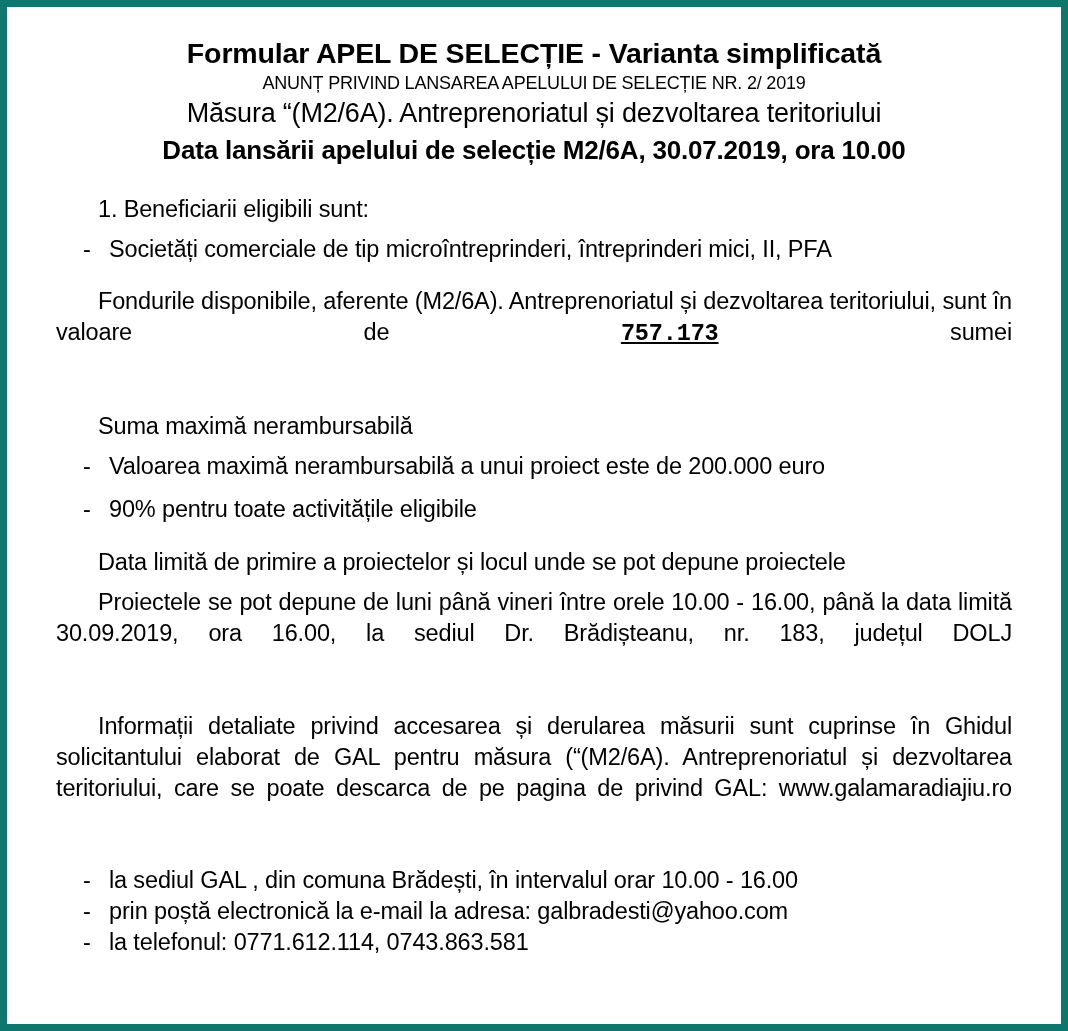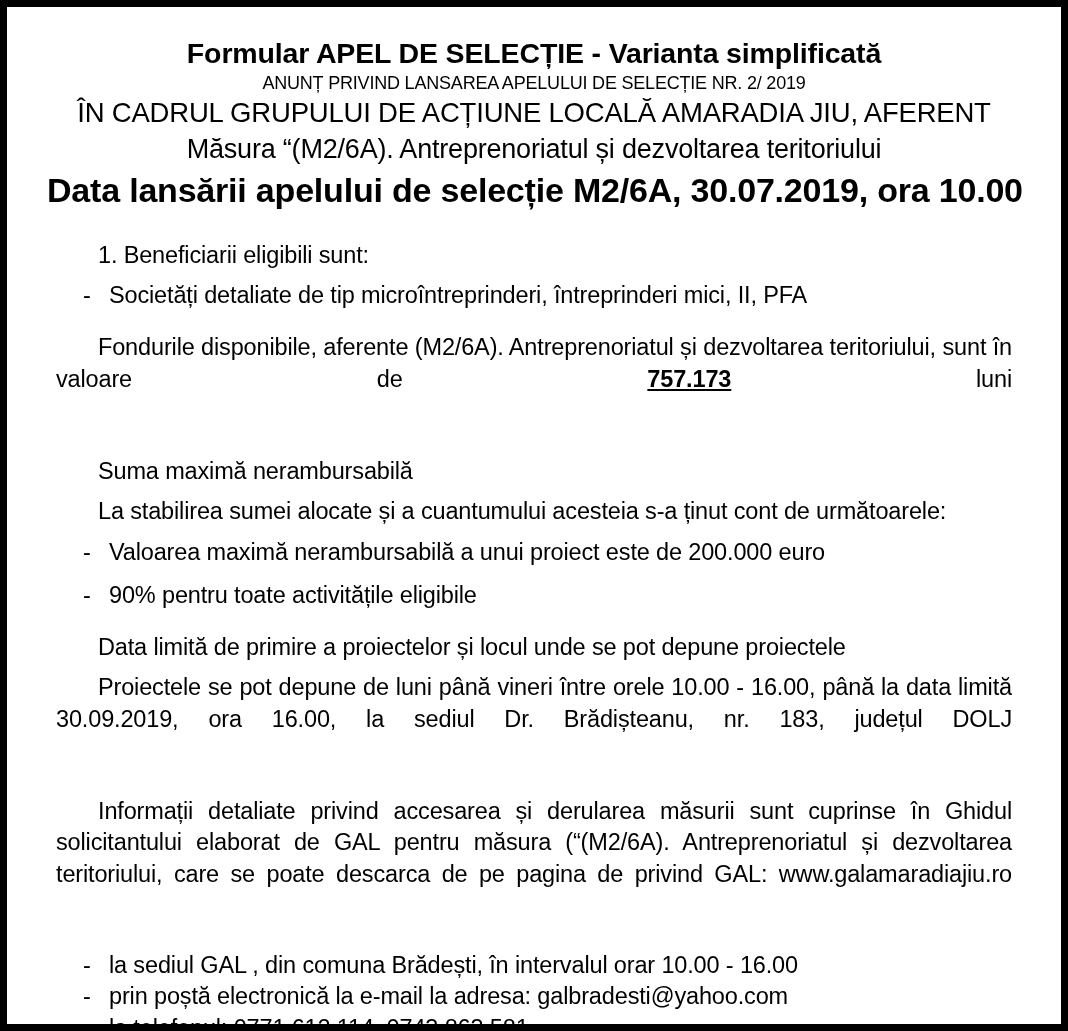--- a/index.html
+++ b/index.html
@@ -10,21 +10,21 @@
   body {
     font-family: "Liberation Sans", sans-serif;
     color: #000000;
   }
   .page {
     position: relative;
     width: 1068px;
     height: 1031px;
     box-sizing: border-box;
     background: #14b8a6;
-    border: 7px solid #000000;
+    border: 7px solid #0f766e;
     overflow: hidden;
   }
   .sheet {
     position: absolute;
     left: 0; right: 0; top: 0; bottom: 0;
     background: #ffffff;
     padding: 28px 40px 10px 40px;
     box-sizing: border-box;
   }
 
@@ -55,36 +55,36 @@
     white-space: nowrap;
   }
   .hdr-line4 {
     font-size: 27px;
     font-weight: 400;
     line-height: 1.38;
     letter-spacing: -0.2px;
     white-space: nowrap;
   }
   .hdr-line5 {
-    font-size: 34px;
+    font-size: 26px;
     font-weight: 700;
     line-height: 1.34;
     letter-spacing: -0.2px;
     white-space: nowrap;
   }
 
   
   .body-block {
     margin-top: 26px;
     font-size: 23.5px;
     line-height: 1.33;
     letter-spacing: -0.15px;
   }
   .b { font-weight: 400; }
-  .u { text-decoration: underline; font-weight: 700; }
+  .u { text-decoration: underline; font-weight: 700; font-family: Liberation Mono, monospace; }
 
   .p {
     margin: 9px;
     padding: 0;
   }
   .p-just {
     text-align: justify;
     text-indent: 42px;
   }
   .p-just-last::after,
@@ -116,42 +116,40 @@
 </style>
 </head>
 <body>
 
 <div class="page">
   <div class="sheet">
 
     <div class="hdr">
       <div class="hdr-line1">Formular APEL DE SELECȚIE - Varianta simplificată</div>
       <div class="hdr-line2">ANUNȚ PRIVIND LANSAREA APELULUI DE SELECȚIE NR. 2/ 2019</div>
-      <div class="hdr-line3">ÎN CADRUL GRUPULUI DE ACȚIUNE LOCALĂ AMARADIA JIU, AFERENT</div>
       <div class="hdr-line4"><span>Măsura </span><span class="b">“(M2/6A). Antreprenoriatul și dezvoltarea teritoriului</span></div>
       <div class="hdr-line5">Data lansării apelului de selecție M2/6A, 30.07.2019, ora 10.00</div>
     </div>
 
     <div class="body-block">
 
       <div class="p p-plain ind-1 b">1. Beneficiarii eligibili sunt:</div>
 
       <div class="bul">
         <span class="dash">-</span>
-        <span class="btxt">Societăți detaliate de tip microîntreprinderi, întreprinderi mici, II, PFA</span>
+        <span class="btxt">Societăți comerciale de tip microîntreprinderi, întreprinderi mici, II, PFA</span>
       </div>
 
       <div class="gap-sm"></div>
 
-      <div class="p p-just"><span class="b">Fondurile disponibile, aferente (M2/6A). Antreprenoriatul și dezvoltarea teritoriului,</span><span> sunt în valoare de </span><span class="u">757.173</span><span> luni</span></div>
+      <div class="p p-just"><span class="b">Fondurile disponibile, aferente (M2/6A). Antreprenoriatul și dezvoltarea teritoriului,</span><span> sunt în valoare de </span><span class="u">757.173</span><span> sumei</span></div>
 
       <div class="gap-sm"></div>
 
       <div class="p p-plain ind-1 b">Suma maximă nerambursabilă</div>
-      <div class="p p-plain ind-1">La stabilirea sumei alocate și a cuantumului acesteia s-a ținut cont de următoarele:</div>
       <div class="bul">
         <span class="dash">-</span>
         <span class="btxt">Valoarea maximă nerambursabilă a unui proiect este de 200.000 euro</span>
       </div>
 
       <div class="gap-sm"></div>
 
       <div class="bul">
         <span class="dash">-</span>
         <span class="btxt">90% pentru toate activitățile eligibile</span>

